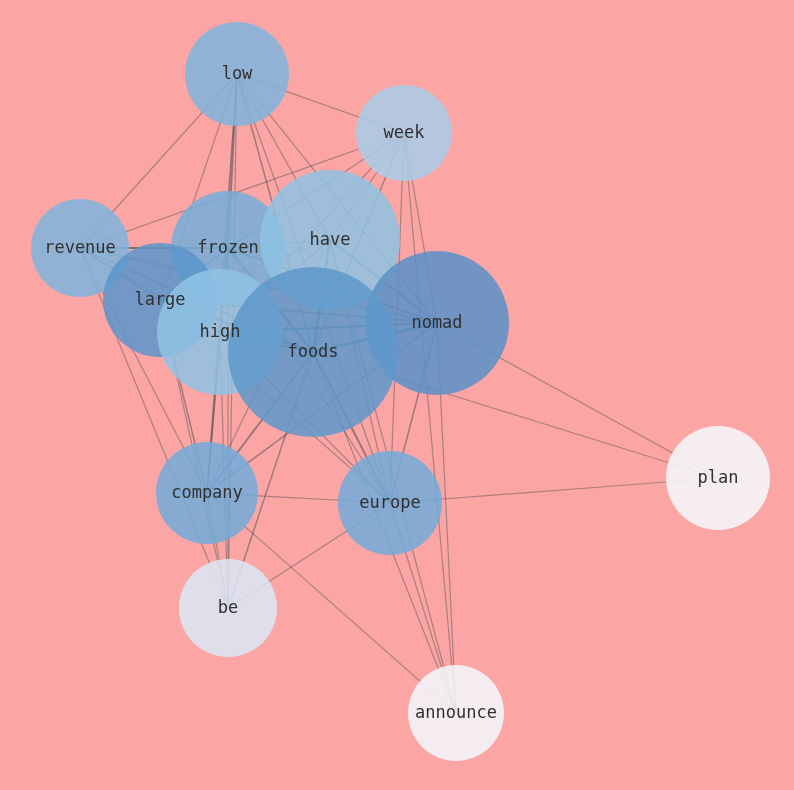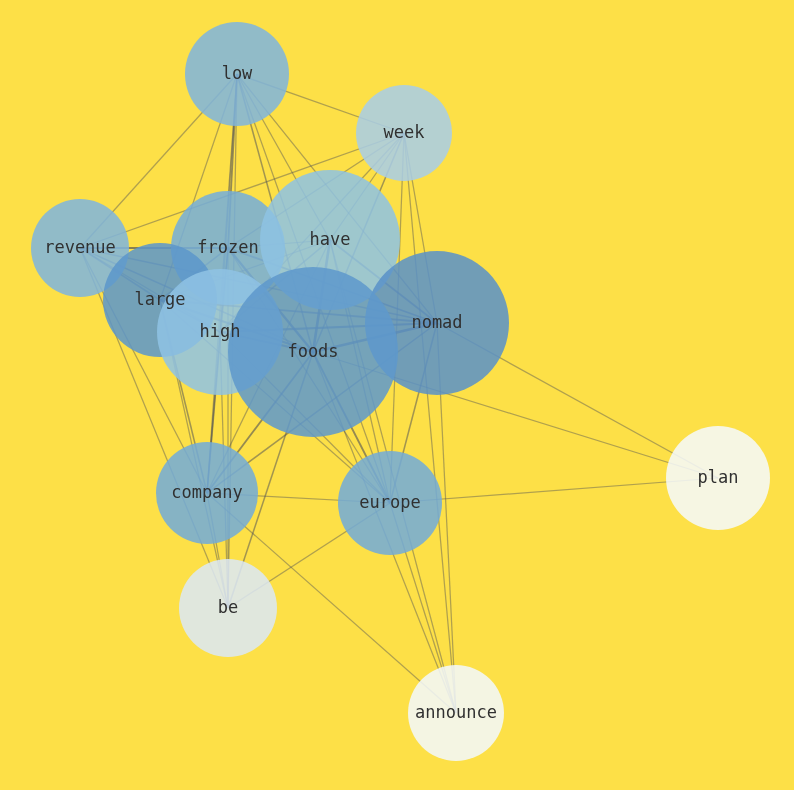--- a/index.html
+++ b/index.html
@@ -8,21 +8,21 @@
     padding: 0;
     background: #ffffff;
   }
   body {
     font-family: "DejaVu Sans Mono", "Liberation Mono", monospace;
   }
   #graph-canvas {
     position: relative;
     width: 794px;
     height: 790px;
-    background: #fde047;
+    background: #fca5a5;
     overflow: hidden;
   }
   #network-svg {
     position: absolute;
     top: 0;
     left: 0;
     width: 794px;
     height: 790px;
     display: block;
   }

